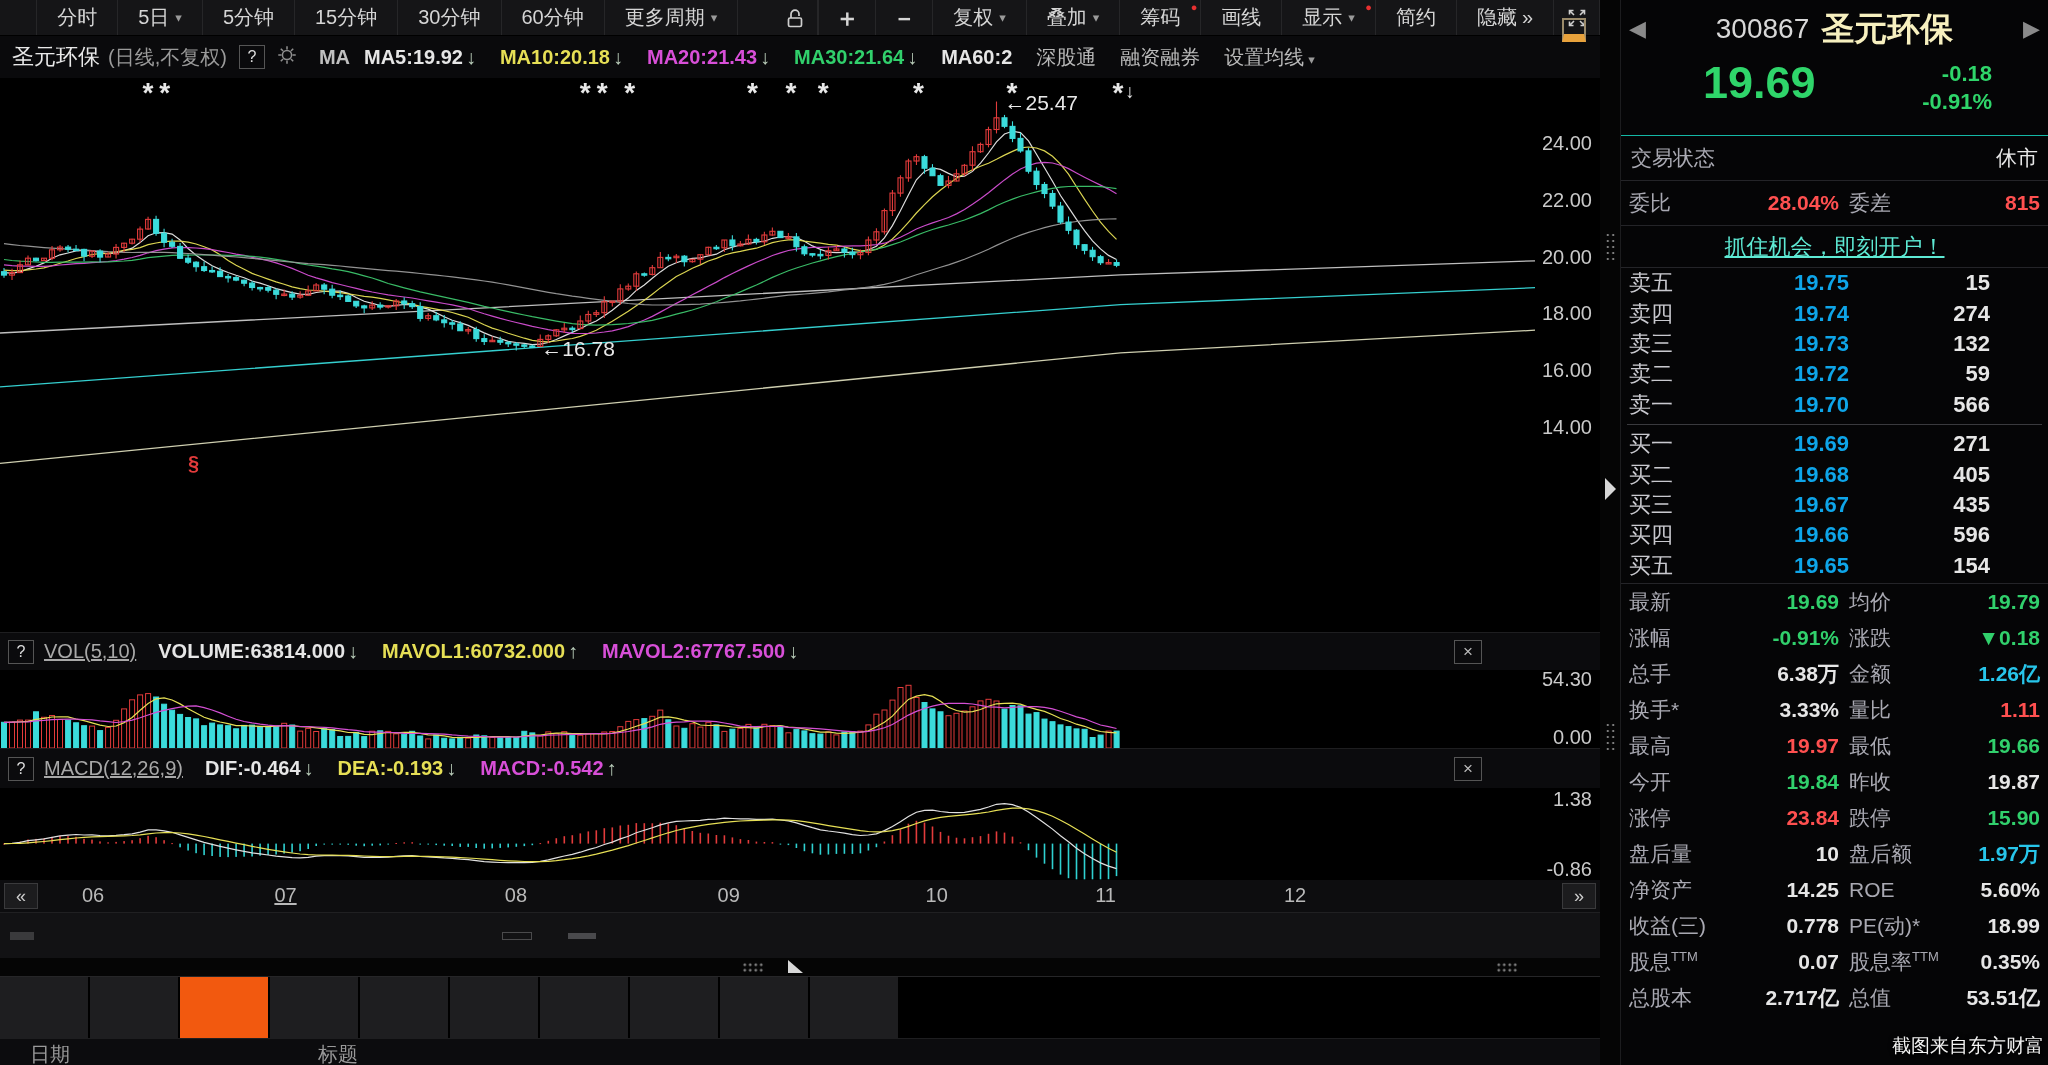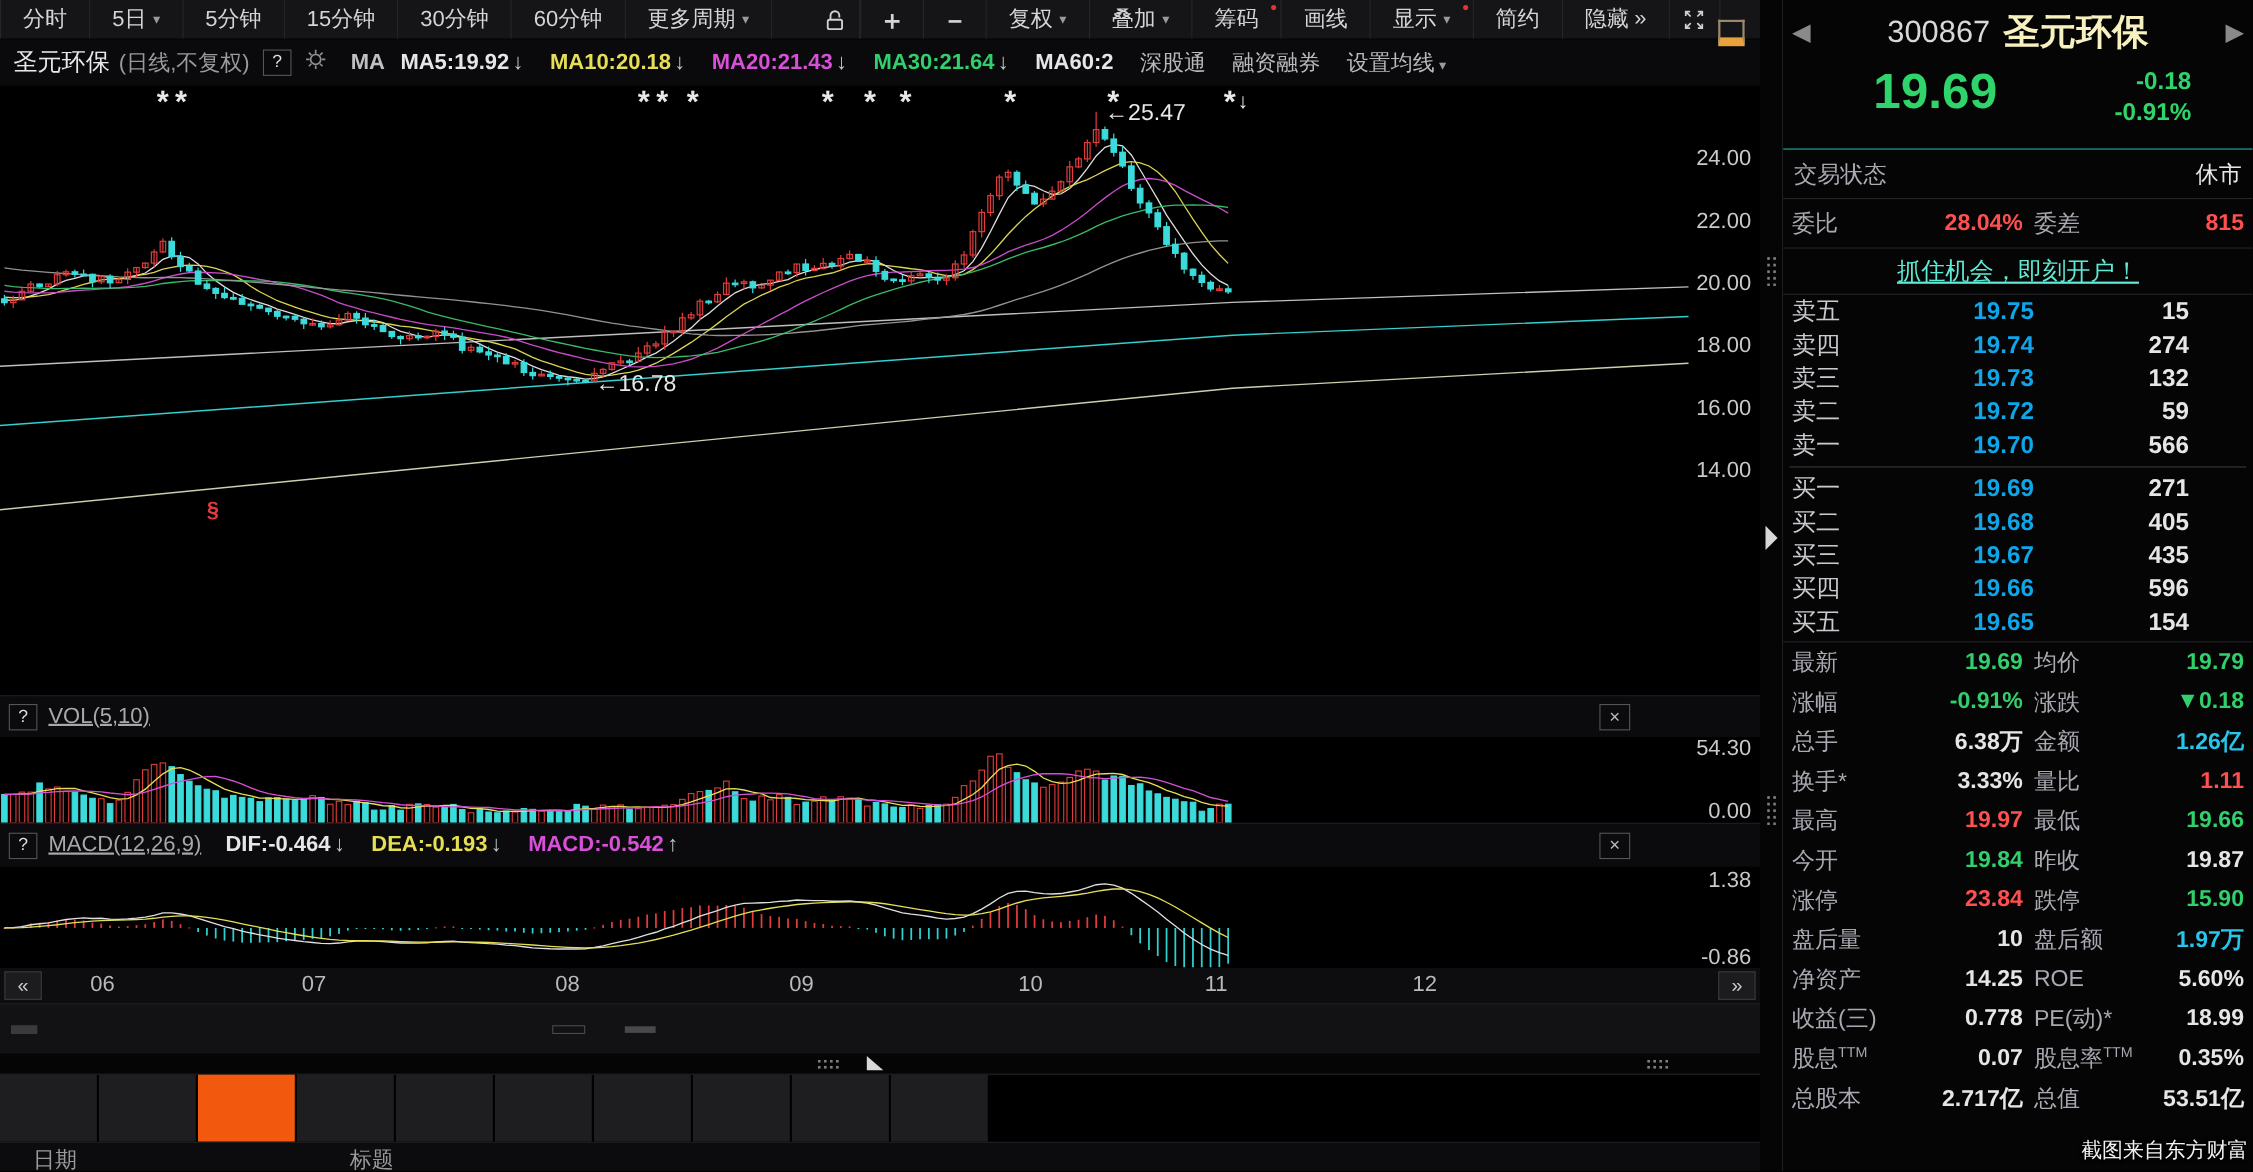--- a/index.html
+++ b/index.html
@@ -7,21 +7,21 @@
   body { width:2048px; height:1065px; position:relative; overflow:hidden;
          font-family:"Liberation Sans", sans-serif; color:#ccc; }
   i { font-style:normal; }
 
   
   #main   { position:absolute; left:0; top:0; width:1600px; height:1065px; }
   #divider{ position:absolute; left:1600px; top:0; width:20px; height:1065px; background:#050505; }
   #panel  { position:absolute; left:1620px; top:0; width:428px; height:1065px; background:#050506; border-left:1px solid #1c1c1e; overflow:hidden; }
 
   
-  #toolbar { position:absolute; left:0; top:0; width:1600px; height:36px; background:#151517; display:flex; align-items:stretch; border-bottom:1px solid #000; }
+  #toolbar { position:absolute; left:0; top:0; width:1600px; height:36px; background:#151517; display:flex; align-items:stretch; border-bottom:1px solid #000;justify-content:flex-end; }
   .tb-item { position:relative; display:flex; align-items:center; padding:0 20px; border-right:1px solid #262628; color:#d5d5d5; font-size:20px; cursor:pointer; }
   .tb-item:first-child { border-left:1px solid #262628; }
   .tb-item .caret { font-size:13px; color:#9a9a9a; margin-left:6px; }
   .tb-item .dot { position:absolute; top:1px; right:3px; font-size:11px; color:#e83030; }
   .tb-item .sfx { margin-left:5px; color:#d5d5d5; }
   .tb-spacer { width:34px; }
   .tb-icon { display:flex; align-items:center; justify-content:center; width:46px; border-right:1px solid #262628; cursor:pointer; }
   .big-pm { font-size:24px; font-weight:bold; padding:0 16px; }
 
   
@@ -559,20 +559,31 @@
       <text x="1592" y="128.9" text-anchor="end" fill="#c9c9c9" font-size="20">22.00</text>
       <text x="1592" y="185.5" text-anchor="end" fill="#c9c9c9" font-size="20">20.00</text>
       <text x="1592" y="242.2" text-anchor="end" fill="#c9c9c9" font-size="20">18.00</text>
       <text x="1592" y="298.9" text-anchor="end" fill="#c9c9c9" font-size="20">16.00</text>
       <text x="1592" y="355.6" text-anchor="end" fill="#c9c9c9" font-size="20">14.00</text>
     </svg>
 
   <div id="volHdr" class="pane-hdr">
     <span class="help-box">?</span>
     <span class="pane-name">VOL(5,10)</span>
+    <span style="display:flex">
+        <span class="kv c-white">
+    <i>VOLUME:63814.000</i><i class="arr">↓</i>
+  </span>
+        <span class="kv c-yellow">
+    <i>MAVOL1:60732.000</i><i class="arr">↑</i>
+  </span>
+        <span class="kv c-magenta">
+    <i>MAVOL2:67767.500</i><i class="arr">↓</i>
+  </span>
+      </span>
     <div class="pane-controls">
         <span></span>
         <span></span>
         <span></span>
       </div>
     <span class="close-box">×</span>
   </div>
 
   <svg id="volChart" width="1600" height="78">
       <rect x="1.5" y="52.3" width="5.0" height="25.7" fill="#3bdbdb" stroke="#3bdbdb" stroke-width="1"></rect>
@@ -885,21 +896,21 @@
       <rect x="1107.7" y="55.6" width="1.6" height="35.6" fill="#2fd0d0"></rect>
       <rect x="1115.7" y="55.6" width="1.6" height="32.5" fill="#2fd0d0"></rect>
       <path d="M4.0 55.6L12.0 55.3L20.0 54.3L28.0 52.7L36.0 51.8L44.0 50.9L52.0 49.4L60.0 47.9L68.0 47.1L76.0 46.5L84.0 47.0L92.0 46.8L100.0 47.5L108.1 47.8L116.1 47.4L124.1 46.7L132.1 45.8L140.1 44.1L148.1 41.9L156.1 41.9L164.1 42.9L172.1 44.3L180.1 46.9L188.1 49.4L196.1 51.9L204.1 54.3L212.1 56.3L220.1 58.4L228.1 60.2L236.1 61.8L244.1 63.3L252.1 64.8L260.1 65.9L268.1 67.0L276.1 68.1L284.1 68.8L292.1 69.6L300.1 69.8L308.2 69.3L316.2 68.2L324.2 67.6L332.2 67.6L340.2 67.6L348.2 68.0L356.2 68.7L364.2 69.3L372.2 69.3L380.2 69.4L388.2 69.2L396.2 68.3L404.2 67.8L412.2 67.5L420.2 68.5L428.2 68.8L436.2 69.3L444.2 69.9L452.2 70.3L460.2 71.2L468.2 71.6L476.2 72.7L484.2 73.7L492.2 74.1L500.2 74.5L508.2 74.7L516.3 74.7L524.3 74.7L532.3 74.5L540.3 73.3L548.3 71.9L556.3 69.9L564.3 68.0L572.3 66.4L580.3 64.2L588.3 61.7L596.3 59.5L604.3 56.5L612.3 54.1L620.3 50.9L628.3 48.2L636.3 44.8L644.3 42.3L652.3 39.8L660.3 36.9L668.3 34.9L676.3 33.3L684.3 33.0L692.3 32.7L700.3 32.3L708.3 31.4L716.4 31.1L724.4 30.2L732.4 30.5L740.4 30.8L748.4 30.8L756.4 31.3L764.4 31.3L772.4 31.1L780.4 32.0L788.4 32.9L796.4 34.9L804.4 37.4L812.4 39.7L820.4 41.8L828.4 43.0L836.4 44.0L844.4 45.2L852.4 46.6L860.4 47.5L868.4 47.0L876.4 45.8L884.4 42.6L892.4 38.5L900.4 33.7L908.4 28.4L916.4 24.2L924.5 22.4L932.5 22.2L940.5 23.5L948.5 24.4L956.5 24.7L964.5 24.3L972.5 22.9L980.5 21.4L988.5 19.0L996.5 16.3L1004.5 15.6L1012.5 16.7L1020.5 19.4L1028.5 24.1L1036.5 29.6L1044.5 35.2L1052.5 41.1L1060.5 47.7L1068.5 53.8L1076.5 60.2L1084.5 65.7L1092.5 70.6L1100.5 74.9L1108.5 78.1L1116.5 80.6" fill="none" stroke="#e0e0e0" stroke-width="1.2"></path>
       <path d="M4.0 55.6L12.0 55.5L20.0 55.3L28.0 54.8L36.0 54.2L44.0 53.5L52.0 52.7L60.0 51.7L68.0 50.8L76.0 50.0L84.0 49.4L92.0 48.9L100.0 48.6L108.1 48.4L116.1 48.2L124.1 47.9L132.1 47.5L140.1 46.8L148.1 45.8L156.1 45.0L164.1 44.6L172.1 44.6L180.1 45.0L188.1 45.9L196.1 47.1L204.1 48.5L212.1 50.1L220.1 51.8L228.1 53.4L236.1 55.1L244.1 56.7L252.1 58.4L260.1 59.9L268.1 61.3L276.1 62.7L284.1 63.9L292.1 65.0L300.1 66.0L308.2 66.7L316.2 67.0L324.2 67.1L332.2 67.2L340.2 67.3L348.2 67.4L356.2 67.7L364.2 68.0L372.2 68.3L380.2 68.5L388.2 68.6L396.2 68.6L404.2 68.4L412.2 68.2L420.2 68.3L428.2 68.4L436.2 68.6L444.2 68.8L452.2 69.1L460.2 69.6L468.2 70.0L476.2 70.5L484.2 71.1L492.2 71.7L500.2 72.3L508.2 72.8L516.3 73.2L524.3 73.5L532.3 73.7L540.3 73.6L548.3 73.3L556.3 72.6L564.3 71.7L572.3 70.6L580.3 69.3L588.3 67.8L596.3 66.1L604.3 64.2L612.3 62.2L620.3 59.9L628.3 57.6L636.3 55.0L644.3 52.5L652.3 49.9L660.3 47.3L668.3 44.8L676.3 42.5L684.3 40.6L692.3 39.1L700.3 37.7L708.3 36.4L716.4 35.4L724.4 34.3L732.4 33.6L740.4 33.0L748.4 32.6L756.4 32.3L764.4 32.1L772.4 31.9L780.4 31.9L788.4 32.1L796.4 32.7L804.4 33.6L812.4 34.8L820.4 36.2L828.4 37.6L836.4 38.9L844.4 40.1L852.4 41.4L860.4 42.6L868.4 43.5L876.4 43.9L884.4 43.7L892.4 42.6L900.4 40.9L908.4 38.4L916.4 35.5L924.5 32.9L932.5 30.8L940.5 29.3L948.5 28.3L956.5 27.6L964.5 26.9L972.5 26.1L980.5 25.2L988.5 24.0L996.5 22.4L1004.5 21.1L1012.5 20.2L1020.5 20.0L1028.5 20.9L1036.5 22.6L1044.5 25.1L1052.5 28.3L1060.5 32.2L1068.5 36.5L1076.5 41.3L1084.5 46.1L1092.5 51.0L1100.5 55.8L1108.5 60.3L1116.5 64.3" fill="none" stroke="#e6df55" stroke-width="1.2"></path>
       <text x="1592" y="18" text-anchor="end" fill="#c9c9c9" font-size="20">1.38</text>
       <text x="1592" y="88" text-anchor="end" fill="#c9c9c9" font-size="20">-0.86</text>
     </svg>
 
   <div id="xaxis">
     <span class="nav-box" style="left:4px">«</span>
-    <span id="xaxisLabels"><span class="m" style="left: 82px;">06</span><span class="m" style="left: 274.4px;">07</span><span class="m" style="left: 504.8px;">08</span><span class="m" style="left: 717.6px;">09</span><span class="m" style="left: 925.6px;">10</span><span class="m" style="left: 1095.2px;">11</span><span class="m" style="left: 1284px;">12</span></span>
+    <span id="xaxisLabels"><span class="m" style="left: 82px;">06</span><span class="m" style="left: 274.4px; text-decoration: underline;">07</span><span class="m" style="left: 504.8px;">08</span><span class="m" style="left: 717.6px;">09</span><span class="m" style="left: 925.6px;">10</span><span class="m" style="left: 1095.2px;">11</span><span class="m" style="left: 1284px;">12</span></span>
     <span class="nav-box" style="right:4px">»</span>
   </div>
 
   <div id="indRow">
       <span class="ind-item boxed"></span>
       <span class="ind-item"></span>
       <span class="ind-item active"></span>
       <span class="ind-item active"></span>
       <span class="ind-item"></span>
       <span class="ind-item"></span>

